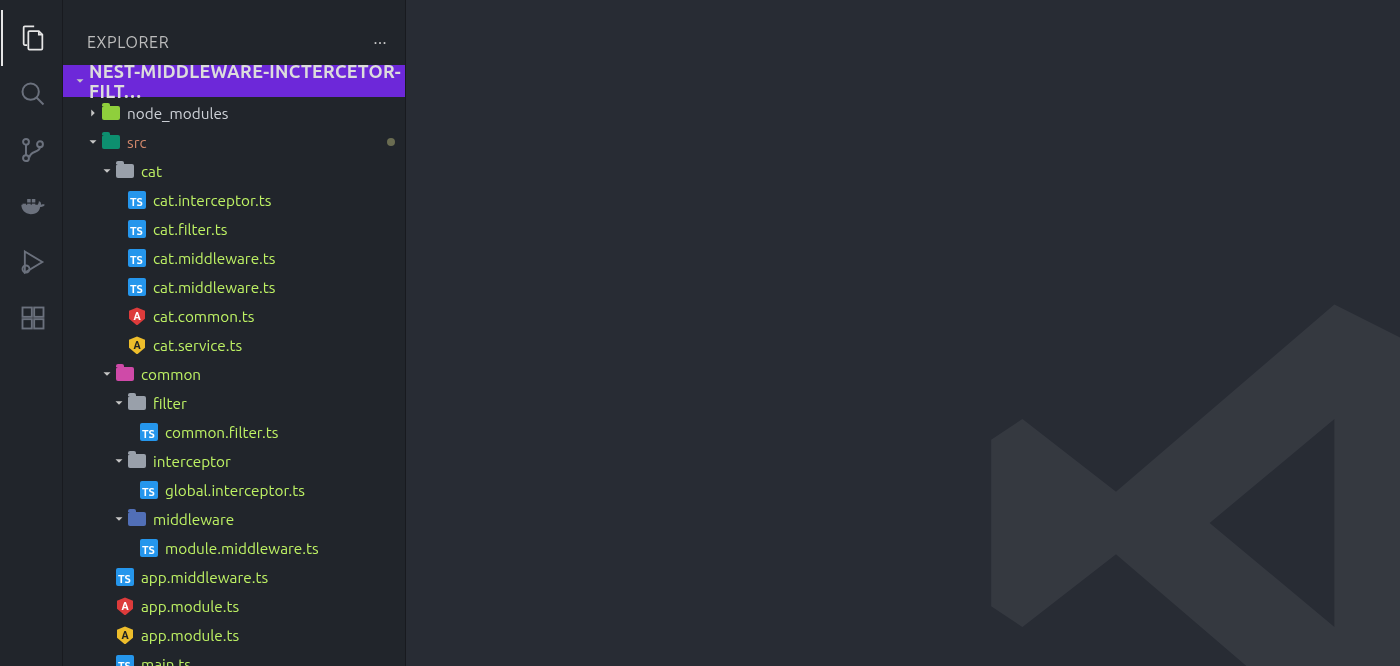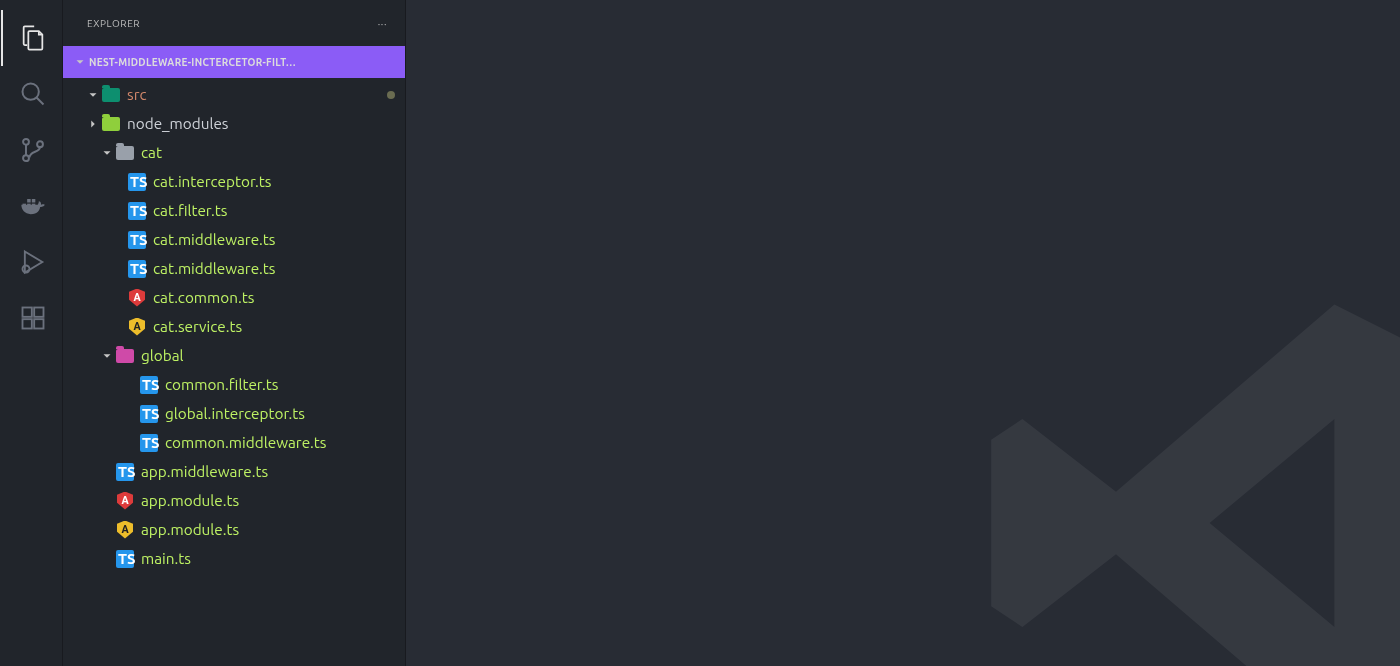--- a/index.html
+++ b/index.html
@@ -8,24 +8,24 @@
   .app { display: flex; height: 100%; }
 
   
   .activity-bar { width: 62px; background: #21252b; display: flex; flex-direction: column; align-items: center; padding-top: 10px; border-left: 2px solid transparent; }
   .activity-item { width: 62px; height: 56px; display: flex; align-items: center; justify-content: center; cursor: pointer; color: #6b717d; border-left: 2px solid transparent; }
   .activity-item.active { color: #e6e6e6; border-left: 2px solid #e6e6e6; }
   .activity-item svg { width: 28px; height: 28px; }
 
   
   .sidebar { width: 342px; background: #21252b; display: flex; flex-direction: column; font-size: 15px; }
-  .sidebar-title { height: 46px; display: flex; align-items: center; justify-content: space-between; padding: 0 18px 0 24px; color: #bdbdbd; font-size: 10px; letter-spacing: .6px; }
+  .sidebar-title { height: 46px; display: flex; align-items: center; justify-content: space-between; padding: 0 18px 0 24px; color: #bdbdbd; font-size: 16px; letter-spacing: .6px; margin-top: 20px; }
   .ellipsis { color: #c6c6c6; }
 
-  .project-header { height: 32px; display: flex; align-items: center; padding-left: 8px; background: #8b5cf6; font-weight: 700; color: #dcdcdc; font-size: 10px; letter-spacing: .3px; }
+  .project-header { height: 32px; display: flex; align-items: center; padding-left: 8px; background: #6d28d9; font-weight: 700; color: #dcdcdc; font-size: 18px; letter-spacing: .3px; }
   .project-header .chev { width: 18px; display:flex; justify-content:center; color:#c6c6c6; }
 
   .tree { padding-top: 2px; overflow: hidden; }
   .row { display: flex; align-items: center; height: 29px; padding-right: 10px; cursor: pointer; white-space: nowrap; }
   .chev { width: 16px; display:flex; justify-content:center; color:#c6c6c6; flex-shrink:0; }
   .chev svg { width:14px; height:14px; }
   .icon { width: 20px; height:20px; display:flex; align-items:center; justify-content:center; flex-shrink:0; margin-right: 6px; }
   .label { color: #bef264; font-size: 15.3px; }
   .label.dim { color: #ced2d8; }
   .label.src { color: #d2886b; }
@@ -36,21 +36,21 @@
   .d4 { padding-left: 60px; }
 
   
   .ic-folder { width:18px; height:14px; background:#99a0aa; border-radius:2px; position:relative; }
   .ic-folder::before { content:""; position:absolute; top:-3px; left:0; width:8px; height:3px; background:#99a0aa; border-radius:2px 2px 0 0; }
   .ic-folder.green { background:#8fcf3c; } .ic-folder.green::before{ background:#8fcf3c; }
   .ic-folder.teal { background:#0d8f6f; position:relative; } .ic-folder.teal::before{ background:#0d8f6f; }
   .ic-folder.pink { background:#cf4aa8; } .ic-folder.pink::before{ background:#cf4aa8; }
   .ic-folder.blue { background:#516fb7; } .ic-folder.blue::before{ background:#516fb7; }
 
-  .ic-ts { width:18px; height:18px; background:#2596ec; display:flex; align-items:flex-end; justify-content:flex-start; color:#fff; font-weight:700; font-size:15px; padding:0 0 1px 2px; border-radius:2px; }
+  .ic-ts { width:18px; height:18px; background:#2596ec; display:flex; align-items:flex-end; justify-content:flex-start; color:#fff; font-weight:700; font-size:11px; padding:0 0 1px 2px; border-radius:2px; }
   .ic-shield { width:16px; height:18px; display:flex; align-items:center; justify-content:center; font-size:10px; font-weight:800; color:#fff; clip-path: polygon(50% 0, 100% 18%, 100% 62%, 50% 100%, 0 62%, 0 18%); }
   .ic-shield.red { background:#dd3b3b; }
   .ic-shield.yel { background:#edbd2b; color:#222; }
 
   
   .editor { flex:1; background:#282c34; position:relative; overflow:hidden; }
   .watermark { position:absolute; right:-80px; bottom:-120px; opacity:.06; }
   .watermark svg { width:520px; height:520px; fill:#ffffff; }
   .border-left { width:1px; background:#181a1f; }
 </style>
@@ -123,42 +123,42 @@
           </svg>
         </span>
       <span>NEST-MIDDLEWARE-INCTERCETOR-FILT…</span>
     </div>
 
     <div class="tree">
 
       <div class="row d1">
         <span class="chev">
             <svg viewBox="0 0 16 16" fill="currentColor">
+              <path d="M6 4l4 4-4 4z"></path>
+            </svg>
+          </span>
+        <span class="icon">
+            <span class="ic-folder green"></span>
+          </span>
+        <span class="label dim">node_modules</span>
+      </div>
+
+      <div class="row d1">
+        <span class="chev">
+            <svg viewBox="0 0 16 16" fill="currentColor">
               <path d="M4 6l4 4 4-4z"></path>
             </svg>
           </span>
         <span class="icon">
             <span class="ic-folder teal"></span>
           </span>
         <span class="label src">src</span>
         <span class="dot-mod"></span>
       </div>
 
-      <div class="row d1">
-        <span class="chev">
-            <svg viewBox="0 0 16 16" fill="currentColor">
-              <path d="M6 4l4 4-4 4z"></path>
-            </svg>
-          </span>
-        <span class="icon">
-            <span class="ic-folder green"></span>
-          </span>
-        <span class="label dim">node_modules</span>
-      </div>
-
       <div class="row d2">
         <span class="chev">
             <svg viewBox="0 0 16 16" fill="currentColor">
               <path d="M4 6l4 4 4-4z"></path>
             </svg>
           </span>
         <span class="icon">
             <span class="ic-folder"></span>
           </span>
         <span class="label">cat</span>
@@ -209,45 +209,78 @@
 
       <div class="row d2">
         <span class="chev">
             <svg viewBox="0 0 16 16" fill="currentColor">
               <path d="M4 6l4 4 4-4z"></path>
             </svg>
           </span>
         <span class="icon">
             <span class="ic-folder pink"></span>
           </span>
-        <span class="label">global</span>
-      </div>
-
+        <span class="label">common</span>
+      </div>
+
+      <div class="row d3">
+        <span class="chev">
+            <svg viewBox="0 0 16 16" fill="currentColor">
+              <path d="M4 6l4 4 4-4z"></path>
+            </svg>
+          </span>
+        <span class="icon">
+            <span class="ic-folder"></span>
+          </span>
+        <span class="label">filter</span>
+      </div>
       <div class="row d4">
         <span class="chev"></span>
         <span class="icon">
             <span class="ic-ts">TS</span>
           </span>
         <span class="label">common.filter.ts</span>
       </div>
 
+      <div class="row d3">
+        <span class="chev">
+            <svg viewBox="0 0 16 16" fill="currentColor">
+              <path d="M4 6l4 4 4-4z"></path>
+            </svg>
+          </span>
+        <span class="icon">
+            <span class="ic-folder"></span>
+          </span>
+        <span class="label">interceptor</span>
+      </div>
       <div class="row d4">
         <span class="chev"></span>
         <span class="icon">
             <span class="ic-ts">TS</span>
           </span>
         <span class="label">global.interceptor.ts</span>
       </div>
 
+      <div class="row d3">
+        <span class="chev">
+            <svg viewBox="0 0 16 16" fill="currentColor">
+              <path d="M4 6l4 4 4-4z"></path>
+            </svg>
+          </span>
+        <span class="icon">
+            <span class="ic-folder blue"></span>
+          </span>
+        <span class="label">middleware</span>
+      </div>
       <div class="row d4">
         <span class="chev"></span>
         <span class="icon">
             <span class="ic-ts">TS</span>
           </span>
-        <span class="label">common.middleware.ts</span>
+        <span class="label">module.middleware.ts</span>
       </div>
 
       <div class="row d2">
         <span class="chev"></span>
         <span class="icon">
             <span class="ic-ts">TS</span>
           </span>
         <span class="label">app.middleware.ts</span>
       </div>
       <div class="row d2">

